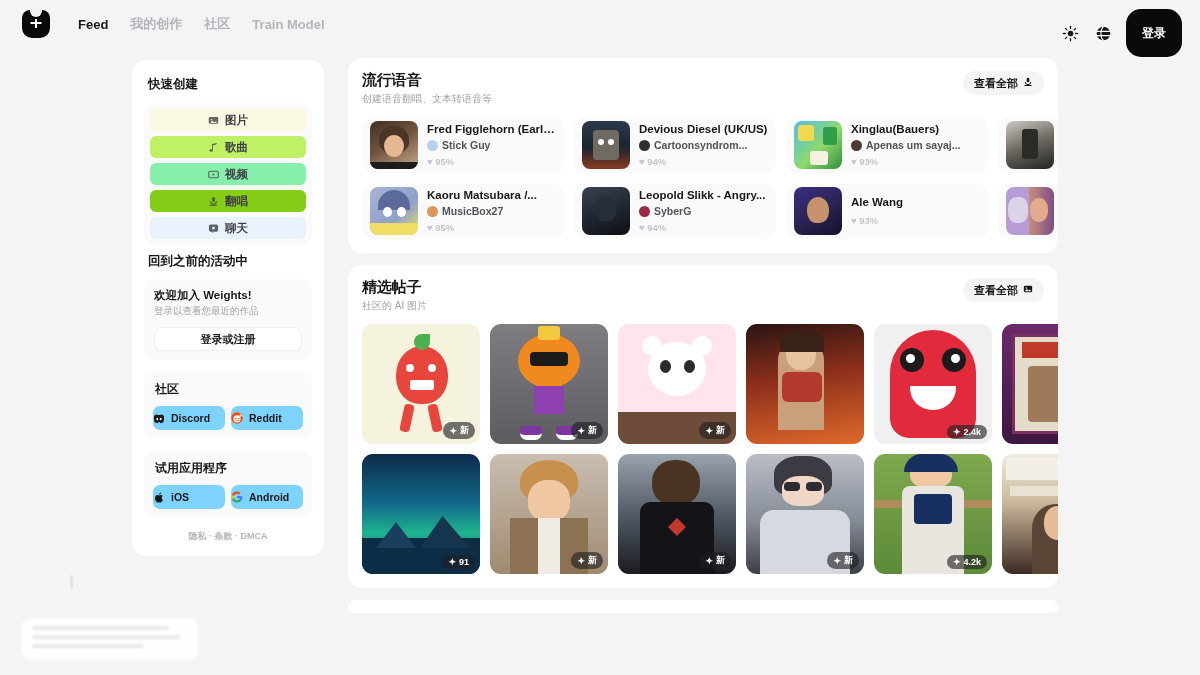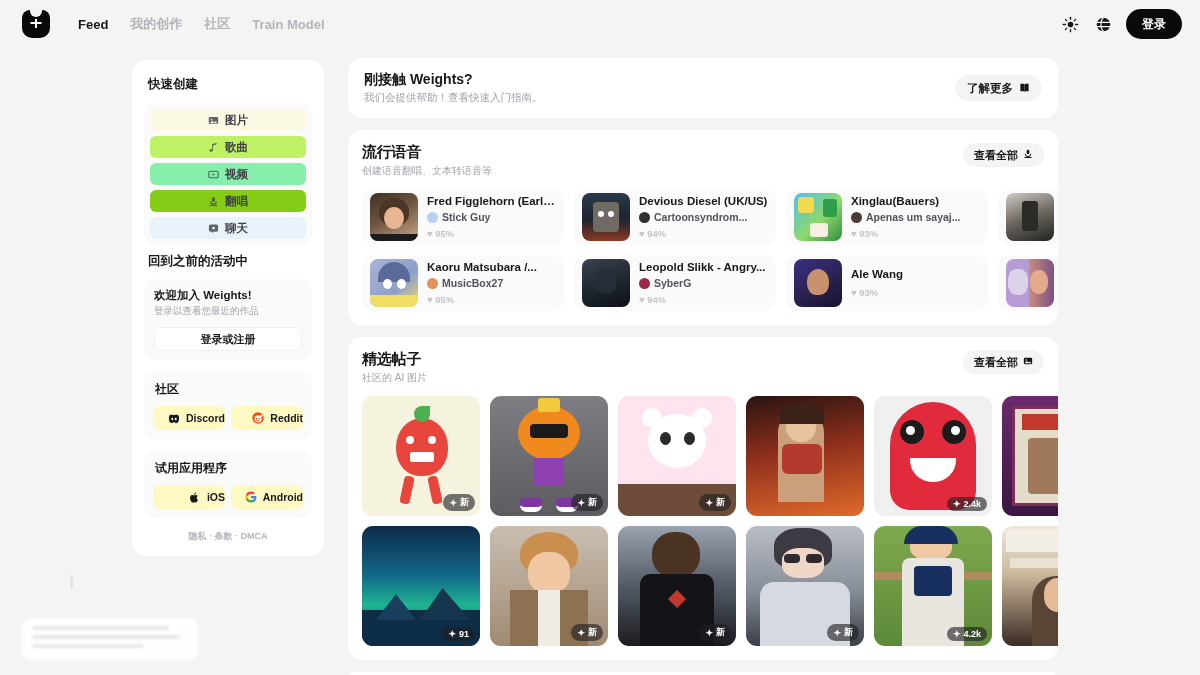--- a/index.html
+++ b/index.html
@@ -56,21 +56,21 @@
   .searchwrap input::placeholder { color: #a1a1aa; font-weight: bold; }
   .sicon { width: 14px; height: 14px; flex: none; }
 
   .rightctrls {
     position: absolute; right: 18px; top: 9px;
     display: flex; align-items: center; gap: 13px;
   }
   .iconbtn { width: 20px; height: 20px; cursor: pointer; display:flex; align-items:center; justify-content:center; }
   .loginbtn {
     background: #0a0a0a; color: #fff; font-size: 12px; font-weight: bold;
-    border: none; border-radius: 15px; height: 30px; padding: 0 16px;
+    border: none; border-radius: 15px; height: 48px; padding: 0 16px;
     cursor: pointer; font-family: "Liberation Sans", sans-serif;
   }
 
   
   .sidebar {
     position: absolute; left: 132px; top: 60px; width: 192px;
     background: #fff; border-radius: 14px; padding: 14px 12px 10px;
   }
   .sb-h { font-size: 12.5px; font-weight: bold; color: #18181b; margin: 2px 4px 10px; }
   .qc-box { background: #fafafa; border-radius: 10px; padding: 6px; margin-bottom: 6px; }
@@ -90,22 +90,22 @@
     margin-top: 9px; background: #fff; border-radius: 7px; height: 24px;
     display: flex; align-items: center; justify-content: center;
     font-size: 11px; font-weight: bold; color: #18181b; cursor: pointer;
     border: 1px solid #f0f0f2;
   }
 
   .sb-block { background: #fafafa; border-radius: 10px; padding: 9px 9px; margin-top: 12px; }
   .sb-block-h { font-size: 12px; font-weight: bold; margin-bottom: 8px; margin-left: 2px;}
   .pillrow { display: flex; gap: 6px; }
   .pill {
-    flex: 1; background: #fef9c3; border-radius: 7px; height: 24px;
-    display: flex; align-items: center; justify-content: flex-end; gap: 6px;
+    flex: 1; background: #7dd3fc; border-radius: 7px; height: 24px;
+    display: flex; align-items: center; justify-content: flex-start; gap: 6px;
     font-size: 10.5px; font-weight: bold; color: #18181b; cursor: pointer;
   }
   .pill .pic { width: 12px; height: 12px; display:flex;align-items:center;justify-content:center; }
 
   .sb-foot {
     margin-top: 12px; margin-bottom: 3px; text-align: center;
     font-size: 9px; color: #b4b4bb; font-weight: bold;
   }
   .sb-foot span { cursor: pointer; }
 
@@ -339,33 +339,20 @@
 <div class="scrollhint"></div>
 
 <div class="toast">
   <div class="tl" style="width:88%"></div>
   <div class="tl" style="width:95%"></div>
   <div class="tl" style="width:72%"></div>
 </div>
 
 <div class="main">
 
-  <div class="card banner">
-    <div>
-      <div class="bn-t">刚接触 Weights?</div>
-      <div class="bn-s">我们会提供帮助！查看快速入门指南。</div>
-    </div>
-    <div class="bn-btn">
-      <span>了解更多</span>
-      <span><svg viewBox="0 0 12 12" width="11" height="11">
-            <path d="M1.5 2 h3.2 a1.3 1.3 0 0 1 1.3 1.3 V11 a1 1 0 0 0-1-1 H1.5 Z" fill="#18181b"></path>
-            <path d="M10.5 2 H7.3 a1.3 1.3 0 0 0-1.3 1.3 V11 a1 1 0 0 1 1-1 h3.5 Z" fill="#18181b"></path>
-          </svg></span>
-    </div>
-  </div>
 
   <div class="card sec">
     <div class="sec-head">
       <div>
         <div class="sec-t">流行语音</div>
         <div class="sec-s">创建语音翻唱、文本转语音等</div>
       </div>
       <div class="sec-btn">
         <span>查看全部</span>
         <span><svg viewBox="0 0 12 12" width="10" height="10">

